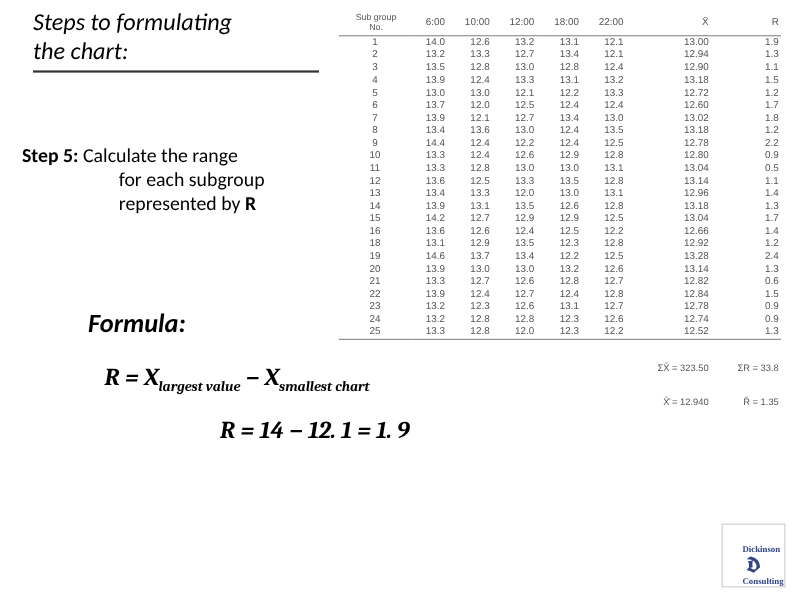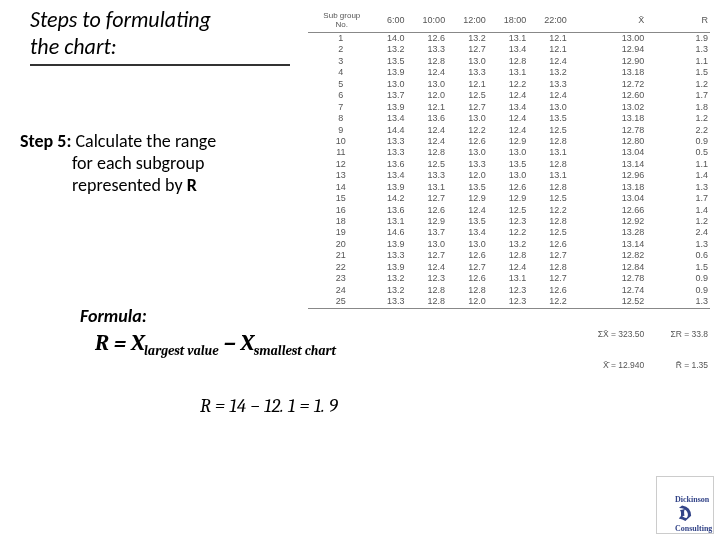--- a/index.html
+++ b/index.html
@@ -24,48 +24,47 @@
     font-style: italic;
   }
   .step {
     position: absolute;
     top: 130px;
     left: 20px;
     width: 280px;
     font-size: 18px;
   }
   .step .label { font-weight: bold; }
-  .step .indent { display:block; margin-left: 52px; }
+  .step .indent { display:block; margin-left: 88px; }
   .formula-label {
     position: absolute;
     top: 280px;
     left: 80px;
     font-weight: bold;
     font-style: italic;
-    font-size: 18px;
-    margin-top: 25px;
+    font-size: 24px;
   }
   .formula1 {
     position: absolute;
     top: 330px;
     left: 95px;
     font-family: Cambria, "Times New Roman", serif;
     font-weight: bold;
     font-style: italic;
     font-size: 22px;
   }
   .formula1 .sub { font-size: 13px; font-weight: bold; vertical-align: sub; }
   .formula2 {
     position: absolute;
-    top: 395px;
+    top: 378px;
     left: 200px;
     font-family: Cambria, "Times New Roman", serif;
-    font-weight: normal;
+    font-weight: bold;
     font-style: italic;
-    font-size: 19px;
+    font-size: 22px;
   }
   .table-wrap {
     position: absolute;
     top: 8px;
     left: 308px;
     width: 402px;
     font-size: 9px;
     color: #555;
     font-family: Arial, sans-serif;
   }

